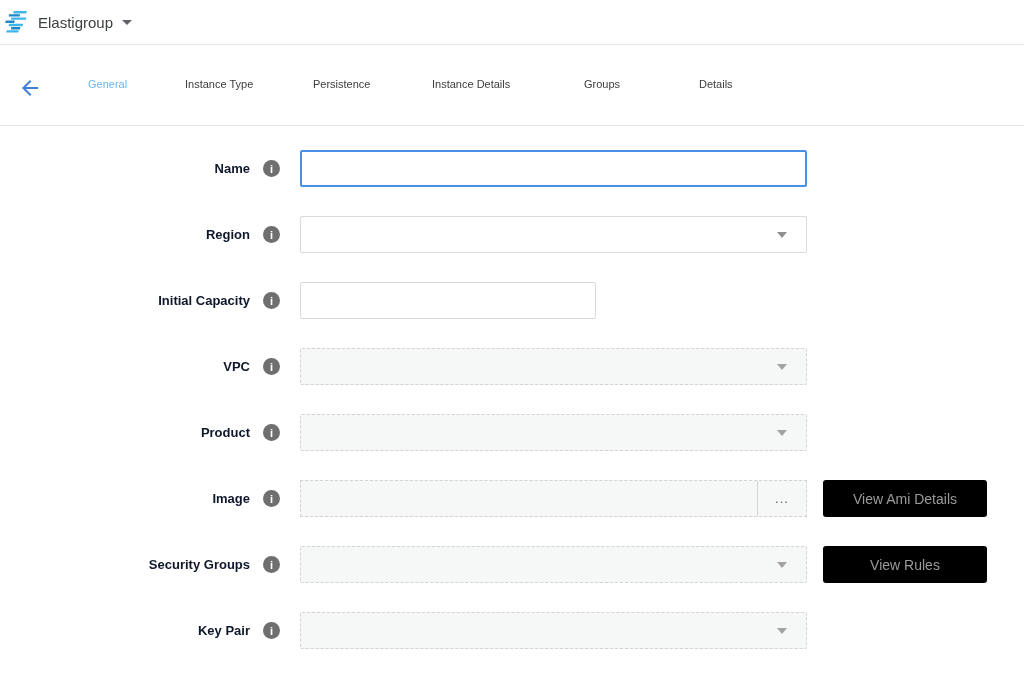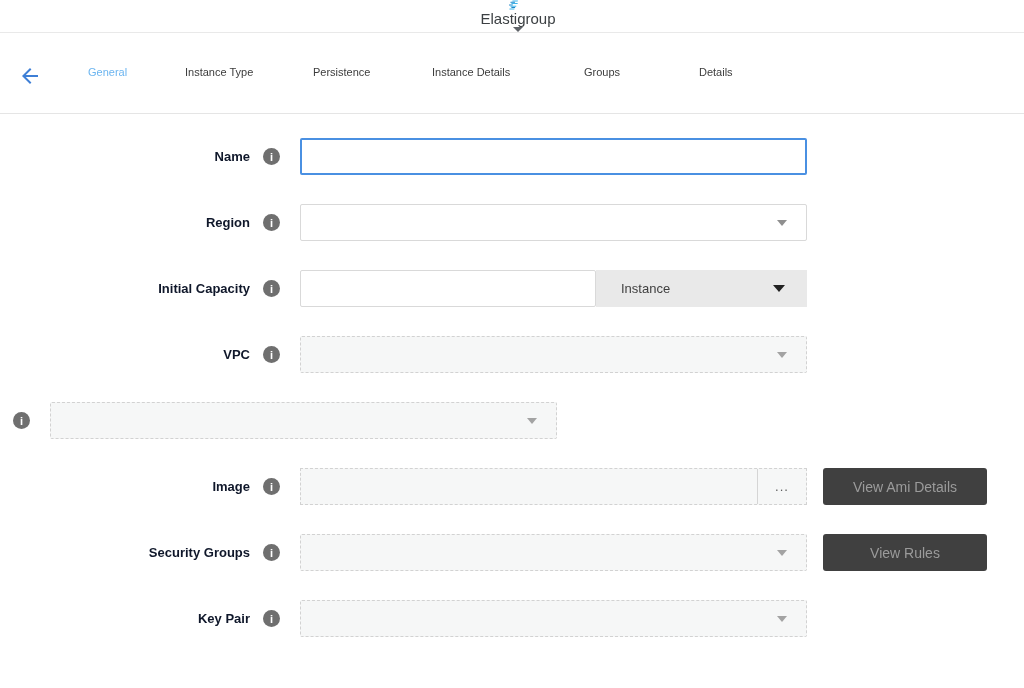--- a/index.html
+++ b/index.html
@@ -5,26 +5,25 @@
   * { box-sizing: border-box; margin: 0; padding: 0; }
   html, body {
     width: 1024px; height: 688px;
     background: #ffffff;
     font-family: "Liberation Sans", sans-serif;
     overflow: hidden;
   }
 
   
   .topbar {
-    height: 33px;
+    height: 45px;
     display: flex;
     align-items: center;
     padding-left: 2px;
     border-bottom: 1px solid #e9e9e9;
-    flex-direction: column;
   }
   .logo { width: 26px; height: 24px; }
   .app-name {
     margin-left: 10px;
     font-size: 15px;
     color: #3c4043;
   }
   .topbar-caret {
     margin-left: 9px;
     width: 0; height: 0;
@@ -169,21 +168,21 @@
     justify-content: center;
     font-size: 13px;
     letter-spacing: 1px;
     color: #5f5f5f;
     cursor: pointer;
   }
 
   .side-btn {
     margin-left: 16px;
     width: 164px; height: 37px;
-    background: #404040;
+    background: #000000;
     border: none;
     border-radius: 3px;
     font-size: 14px;
     color: #9b9b9b;
     font-family: "Liberation Sans", sans-serif;
     cursor: default;
     flex: 0 0 auto;
   }
 </style>
 </head>
@@ -235,38 +234,35 @@
         <span class="caret"></span>
       </div>
     </div>
   </div>
 
   <div class="row">
     <span class="label-col">Initial Capacity</span>
     <span class="info-icon">i</span>
     <div class="field-area">
       <input class="text-input half-input" type="text" value="" style="">
-      <div class="unit-select">
-        <span>Instance</span>
-        <span class="caret"></span>
-      </div>
     </div>
   </div>
 
   <div class="row">
     <span class="label-col">VPC</span>
     <span class="info-icon">i</span>
     <div class="field-area">
       <div class="select disabled">
         <span class="caret"></span>
       </div>
     </div>
   </div>
 
   <div class="row">
+    <span class="label-col">Product</span>
     <span class="info-icon">i</span>
     <div class="field-area">
       <div class="select disabled">
         <span class="caret"></span>
       </div>
     </div>
   </div>
 
   <div class="row">
     <span class="label-col">Image</span>

